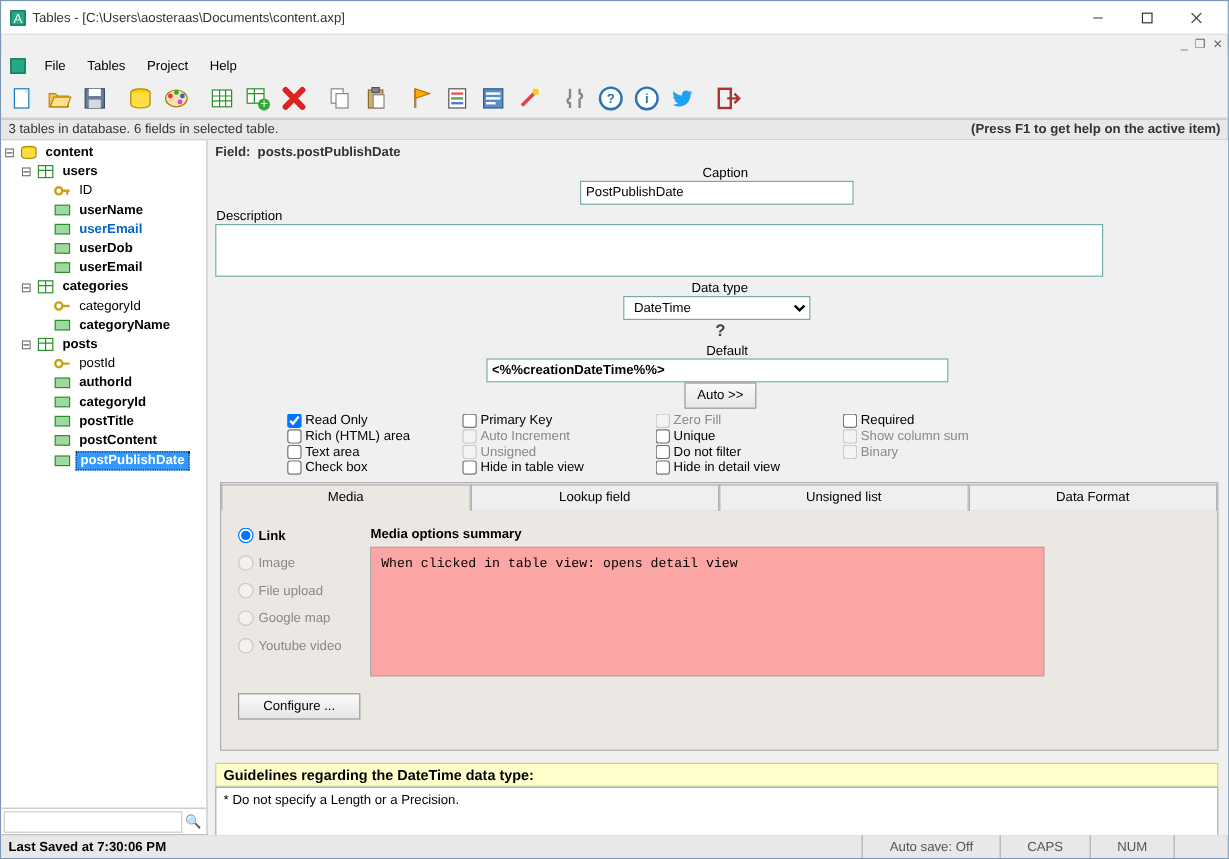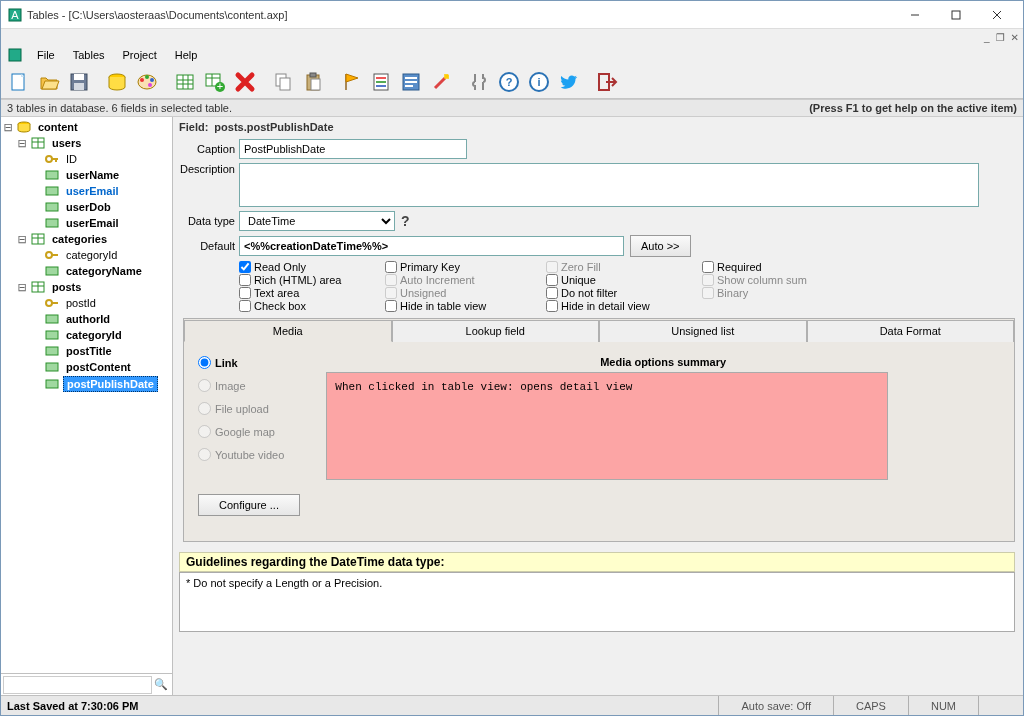--- a/index.html
+++ b/index.html
@@ -28,36 +28,36 @@
 .tree .icn { width:16px; height:14px; display:inline-flex; align-items:center; justify-content:center; }
 .tree .lbl { padding: 1px 3px; }
 .tree .sel { background: #3399ff; color: #fff; border: 1px dotted #003366; }
 .tree .bold { font-weight: bold; }
 .tree .blue { color: #0066cc; }
 .searchbar { height: 22px; border-top: 1px solid #c0c0c0; display: flex; align-items: center; padding: 0 2px; }
 .searchbar input { flex:1; border:1px solid #ccc; height:18px; padding:0 2px; }
 .searchbar .sicon { width:18px; text-align:center; color:#3d7cc9; }
 .content { flex: 1; overflow: auto; padding: 4px 8px 4px 6px; background: #f0f0f0; display:flex; flex-direction:column; }
 .fieldhead { font-size: 20px; font-weight: bold; color: #333; margin-bottom: 6px; display:flex; align-items:baseline; gap:6px; }
-.form-row { display: flex; align-items: center; margin-bottom: 4px; }
+.form-row { display: flex; align-items: center; margin-bottom: 4px; flex-direction: column; }
 .form-row > label { width: 56px; text-align: right; margin-right: 4px; font-size: 11px; }
 .txt { border: 1px solid #7aa; background:#fff; height: 20px; padding: 1px 4px; font-size: 11px; }
 .txtarea { border: 1px solid #7aa; background:#fff; width: 740px; height: 44px; padding: 2px 4px; font-size: 11px; resize:none; }
 select.txt { height: 20px; }
 .btn { border: 1px solid #999; background: linear-gradient(#fafafa,#e6e6e6); padding: 2px 10px; height: 22px; }
 .qmark { font-weight: bold; color: #444; margin-left: 6px; font-size:14px; }
 .dt-grid { display:grid; grid-template-columns: 140px 155px 150px 150px auto; gap:1px 6px; margin-left:60px; margin-bottom:4px; }
 .dt-grid label { display:flex; align-items:center; gap:3px; font-size:11px; color:#000; }
 .dt-grid label.dim { color:#888; }
 .tabs { margin-left:4px; margin-top:2px; border:1px solid #b0b0b0; background:#ebe8e3; display:flex; flex-direction:column; flex-shrink:0; }
 .tabhead { display:flex; }
 .tabhead .tab { flex:1; text-align:center; padding:4px 0; border:1px solid #b0b0b0; border-bottom:none; background:#efefef; position:relative; top:1px; }
 .tabhead .tab.active { background:#ebe8e3; border-bottom:1px solid #ebe8e3; font-weight:normal; }
 .tabbody { border-top:1px solid #b0b0b0; padding:14px; height: 200px; }
-.mediaopts { display:flex; gap:42px; }
+.mediaopts { display:flex; gap:24px; }
 .radios { display:flex; flex-direction:column; gap:10px; }
 .radios label { display:flex; align-items:center; gap:4px; font-size:11px; }
 .radios label.dim { color:#888; }
 .summary { flex:1; }
 .summarytxt { width: 562px; height: 108px; border:1px solid #aaa; background:#fca5a5; padding:8px; font-family: "Courier New", monospace; font-size:11px; overflow:auto; }
 .configbtn { margin-top:14px; width:102px; }
 .guidelines { margin-top:10px; }
 .guidelines .ghead { background:#ffffcc; border:1px solid #cca; padding:2px 6px; font-weight:bold; font-size:12px; }
 .guidelines .gbody { border:1px solid #aaa; background:#fff; min-height:60px; padding:4px 6px; font-size:11px; }
 .footer { height: 20px; border-top:1px solid #c0c0c0; background:#e8e8e8; display:flex; align-items:center; font-size:11px; }
@@ -565,21 +565,21 @@
             <label class="dim">
                 <input type="radio" name="m" disabled="" style="">
                 <span>Google map</span>
               </label>
             <label class="dim">
                 <input type="radio" name="m" disabled="" style="">
                 <span>Youtube video</span>
               </label>
           </div>
           <div class="summary">
-            <div style="font-weight:bold;margin-bottom:4px;text-align:center;">Media options summary</div>
+            <div style="font-weight:bold;margin-bottom:4px;">Media options summary</div>
             <div class="summarytxt">When clicked in table view: opens detail view</div>
           </div>
         </div>
         <button class="btn configbtn">Configure ...</button>
       </div>
     </div>
 
     <div class="guidelines">
       <div class="ghead">Guidelines regarding the DateTime data type:</div>
       <div class="gbody">* Do not specify a Length or a Precision.</div>

